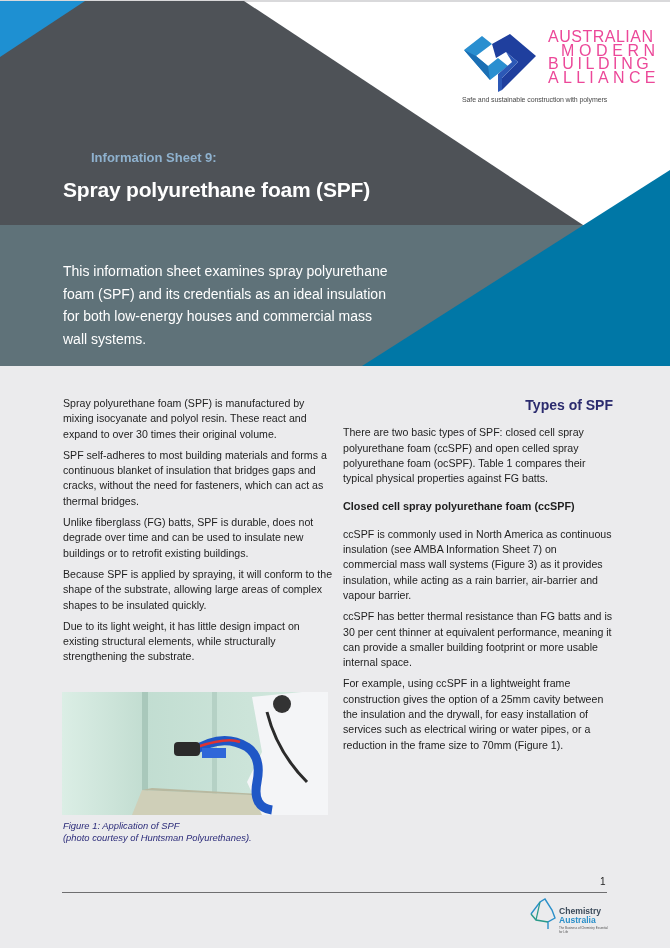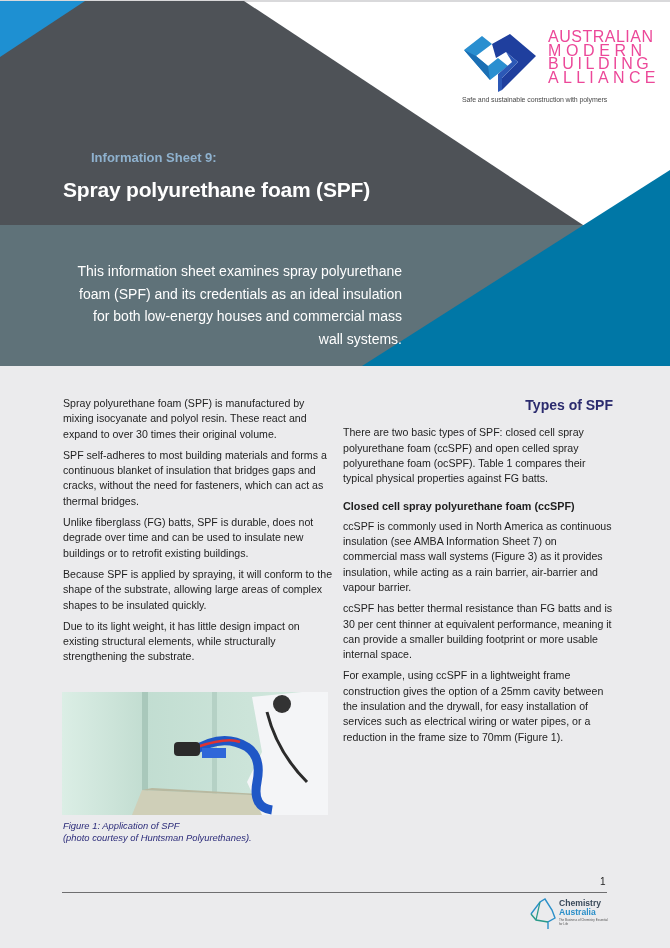--- a/index.html
+++ b/index.html
@@ -7,45 +7,45 @@
   body { position: relative; font-family: "Liberation Sans", sans-serif; color: #1e1e1e; }
 
   .header { position: absolute; left: 0; top: 0; width: 670px; height: 366px; overflow: hidden; background: #ffffff; }
   .header svg.bg { position: absolute; left: 0; top: 0; }
 
   .logo { position: absolute; left: 462px; top: 30px; width: 200px; height: 80px; }
   .logo-mark { position: absolute; left: 0; top: 2px; }
   .logo-words { position: absolute; left: 86px; top: 0; color: #ec4899; font-size: 16px; line-height: 13.5px; }
   .logo-words div { white-space: nowrap; }
   .logo-words .w1 { letter-spacing: 0.5px; }
-  .logo-words .w2 { letter-spacing: 4.6px; }
+  .logo-words .w2 { letter-spacing: 4.6px; text-align: right; }
   .logo-words .w3 { letter-spacing: 3.6px; }
   .logo-words .w4 { letter-spacing: 4.3px; }
   .logo-tag { position: absolute; left: 0; top: 66px; font-size: 7px; color: #4a4a4a; white-space: nowrap; letter-spacing: -0.1px; }
 
   .sheet-label { position: absolute; left: 63px; top: 150px; color: #8fb2cf; font-weight: bold; font-size: 13px; margin-left: 28px; }
   .sheet-title { position: absolute; left: 63px; top: 178px; color: #ffffff; font-weight: bold; font-size: 21px; letter-spacing: -0.2px; }
-  .intro { position: absolute; left: 72px; top: 260px; width: 330px; color: #ffffff; font-size: 14px; line-height: 22.5px; text-align: right; }
+  .intro { position: absolute; left: 63px; top: 260px; width: 330px; color: #ffffff; font-size: 14px; line-height: 22.5px; }
 
   .col { position: absolute; font-size: 10.6px; line-height: 15.3px; color: #1e1e1e; }
   .col p { margin-bottom: 6px; }
   .col-left { left: 63px; top: 396px; width: 270px; }
   .col-right { left: 343px; top: 398px; width: 270px; }
   .h2 { color: #2b2b6e; font-weight: bold; font-size: 14px; margin-bottom: 12px; text-align: right; }
-  .h3 { font-weight: bold; font-size: 10.8px; margin-top: 13px; margin-bottom: 4px; }
+  .h3 { font-weight: bold; font-size: 10.8px; margin-top: 13px; margin-bottom: 12px; }
 
   .photo { position: absolute; left: 62px; top: 692px; width: 266px; height: 123px; overflow: hidden; background: #cfe3d9; }
   .caption { position: absolute; left: 63px; top: 820px; font-size: 9.4px; line-height: 12px; color: #2c2c7a; font-style: italic; }
   .caption b { font-weight: normal; }
 
   .page-num { position: absolute; left: 600px; top: 876px; font-size: 10px; color: #222; }
   .footer-rule { position: absolute; left: 62px; top: 892px; width: 545px; height: 1px; background: #6e6e70; }
   .ca-logo { position: absolute; left: 528px; top: 896px; width: 80px; height: 34px; }
   .ca-words { position: absolute; left: 31px; top: 3px; }
-  .ca-w1 { font-size: 8.6px; font-weight: bold; color: #3b4a5a; line-height: 9px; }
+  .ca-w1 { font-size: 8.6px; font-weight: bold; color: #3b4a5a; line-height: 9px; margin-top: 8px; }
   .ca-w2 { font-size: 8.6px; font-weight: bold; color: #2a8fc9; line-height: 9px; }
   .ca-w3 { font-size: 3px; color: #555; line-height: 3.6px; margin-top: 2px; }
 </style>
 </head>
 <body>
 
 <div class="header">
   <svg class="bg" width="670" height="366" viewBox="0 0 670 366">
     <rect x="0" y="0" width="670" height="366" fill="#ffffff"></rect>
     <rect x="0" y="0" width="670" height="2" fill="#d9d9db"></rect>

